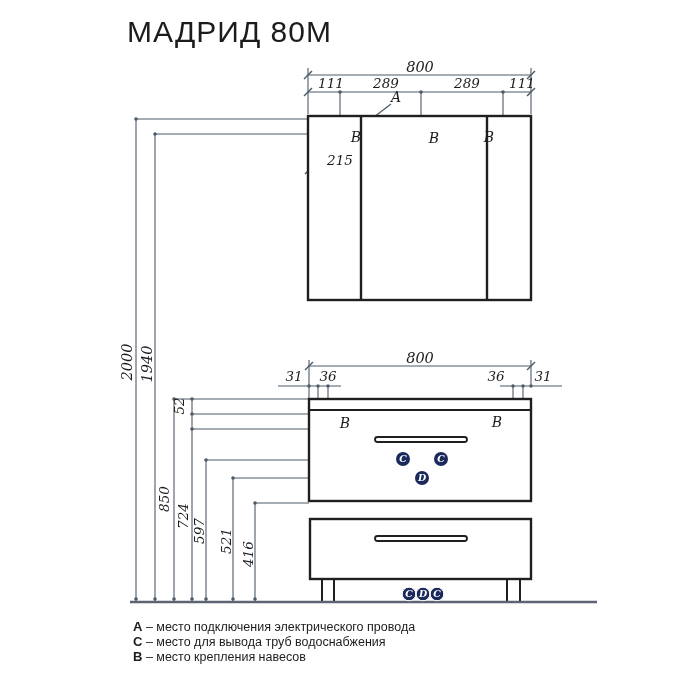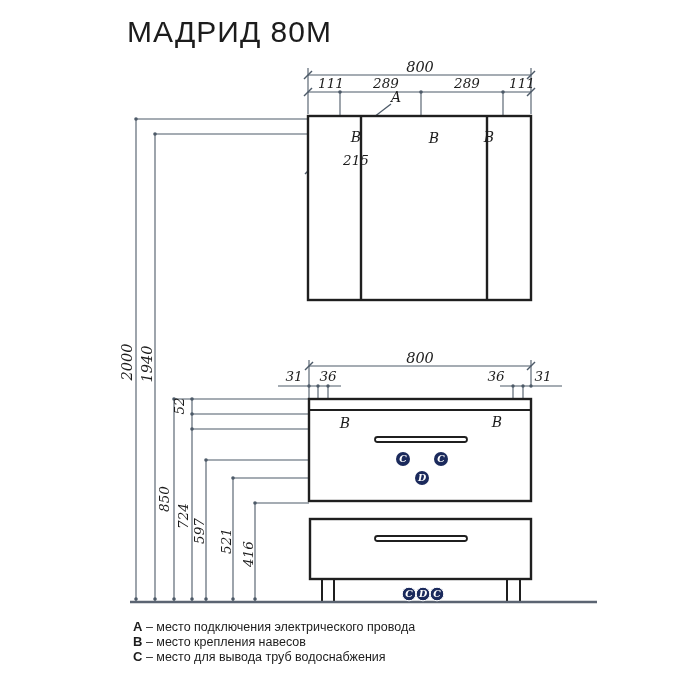--- a/index.html
+++ b/index.html
@@ -164,21 +164,21 @@
 
   <div class="dim big" style="left:420px;top:67px;">800</div>
   <div class="dim" style="left:331px;top:84px;">111</div>
   <div class="dim" style="left:386px;top:84px;">289</div>
   <div class="dim" style="left:467px;top:84px;">289</div>
   <div class="dim" style="left:522px;top:84px;">111</div>
   <div class="dim pt" style="left:396px;top:97px;">A</div>
   <div class="dim pt" style="left:356px;top:137px;">B</div>
   <div class="dim pt" style="left:434px;top:138px;">B</div>
   <div class="dim pt" style="left:489px;top:137px;">B</div>
-  <div class="dim" style="left:356px;top:161px;">215</div>
+  <div class="dim" style="left:340px;top:161px;">215</div>
 
   <div class="dim big" style="left:420px;top:358px;">800</div>
   <div class="dim" style="left:294px;top:377px;">31</div>
   <div class="dim" style="left:328px;top:377px;">36</div>
   <div class="dim" style="left:496px;top:377px;">36</div>
   <div class="dim" style="left:543px;top:377px;">31</div>
   <div class="dim pt" style="left:345px;top:423px;">B</div>
   <div class="dim pt" style="left:497px;top:422px;">B</div>
   <div class="dim rot" style="left:180px;top:406px;">52</div>
 
@@ -196,22 +196,22 @@
   <div class="mk" style="left:409px;top:594px;">C</div>
   <div class="mk" style="left:423px;top:594px;">D</div>
   <div class="mk" style="left:437px;top:594px;">C</div>
 
   <div class="legend">
     <div class="legend-row">
       <span class="legend-key">A</span>
       <span class="legend-text">– место подключения электрического провода</span>
     </div>
     <div class="legend-row">
+      <span class="legend-key">C</span>
+      <span class="legend-text">– место для вывода труб водоснабжения</span>
+    </div>
+    <div class="legend-row">
       <span class="legend-key">B</span>
       <span class="legend-text">– место крепления навесов</span>
     </div>
-    <div class="legend-row">
-      <span class="legend-key">C</span>
-      <span class="legend-text">– место для вывода труб водоснабжения</span>
-    </div>
   </div>
 
 </div>
 
 </body></html>

